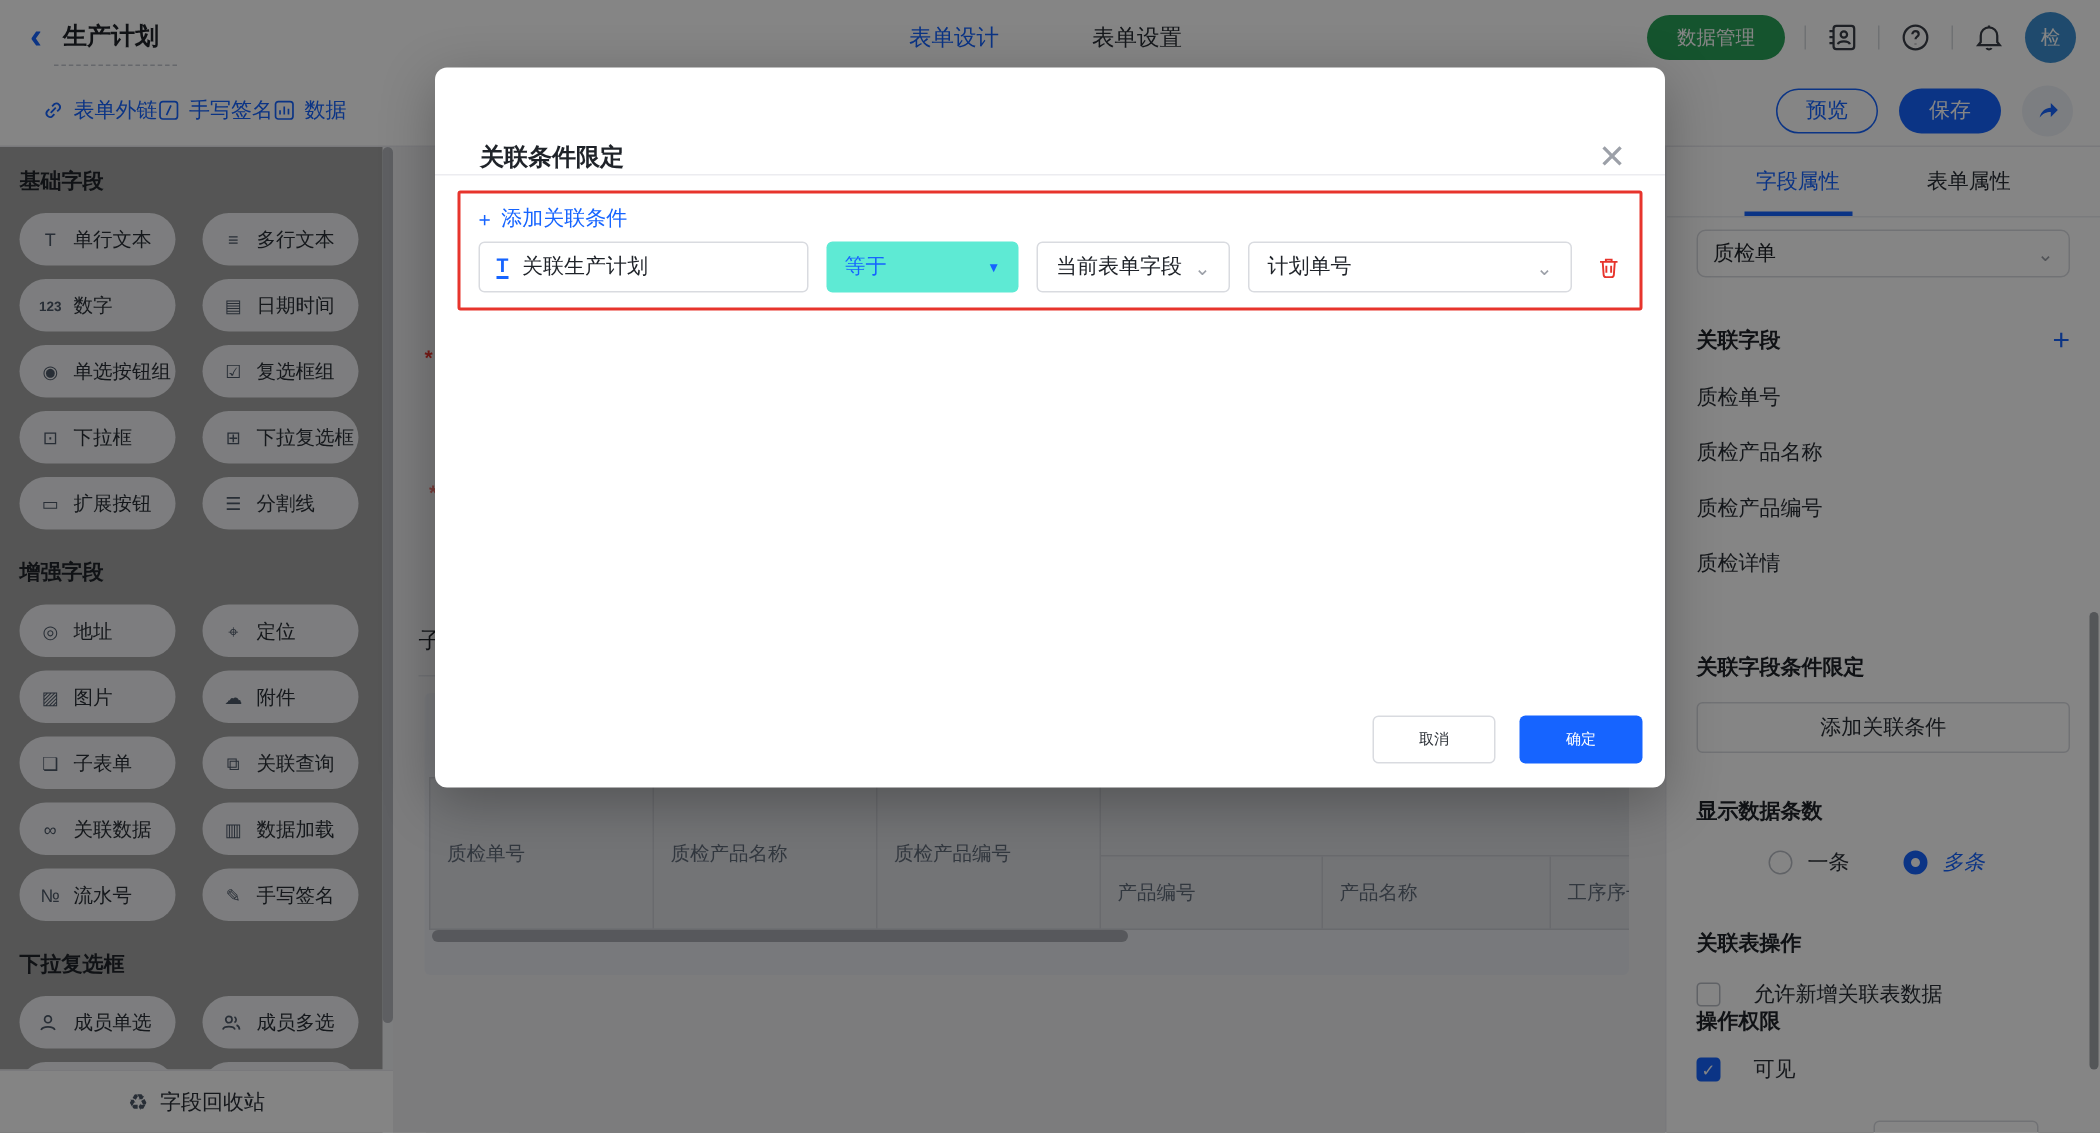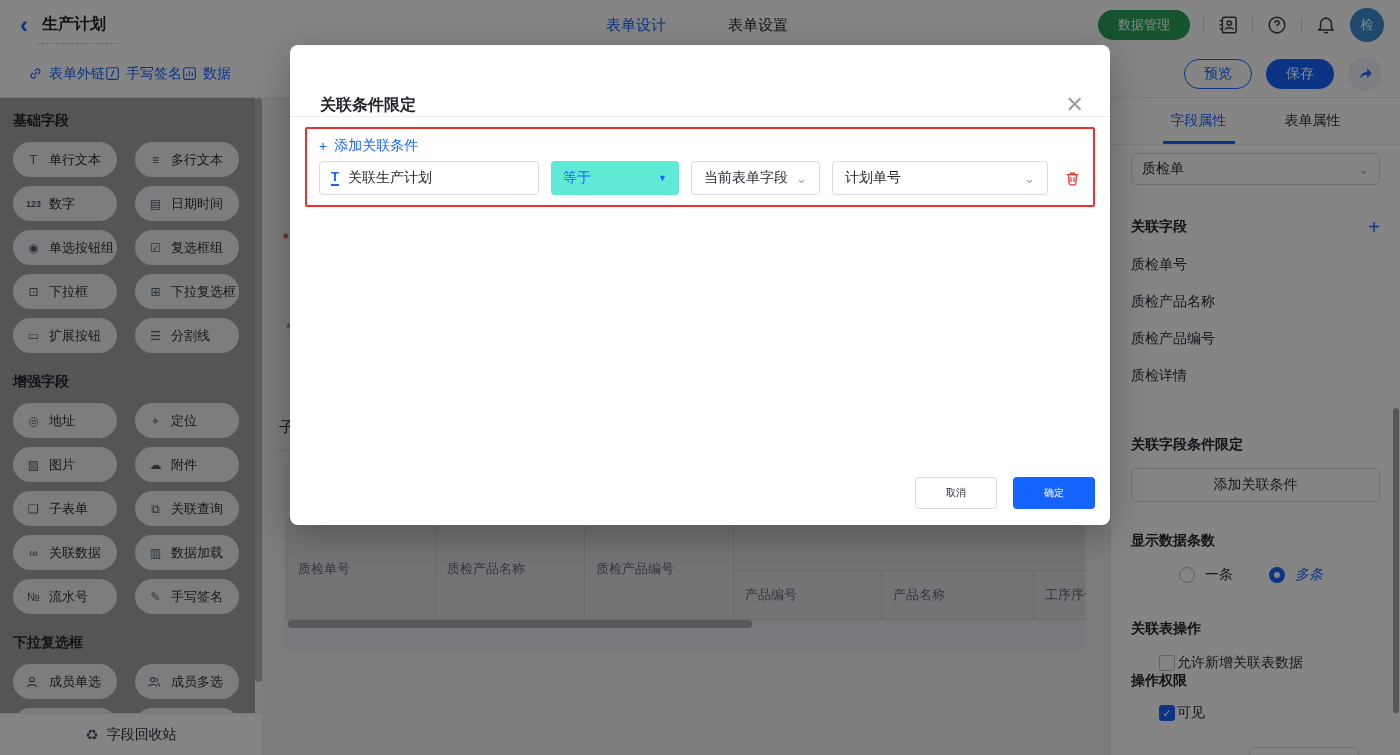--- a/index.html
+++ b/index.html
@@ -62,21 +62,21 @@
   .hrow{display:flex;justify-content:space-between;align-items:center;}
   .ph{font-size:14px;font-weight:bold;}
   .plus{color:#1664ff;font-size:20px;font-weight:400;line-height:1;cursor:pointer;}
   .pitem{font-size:14px;color:#2a2f36;margin-top:19px;}
   .addbtn{height:34px;border:1px solid #d9dbe0;border-radius:4px;display:flex;align-items:center;justify-content:center;font-size:14px;color:#2a2f36;margin-top:14px;cursor:pointer;}
   .rrow{display:flex;align-items:center;margin-top:16px;padding-left:48px;}
   .radio{width:16px;height:16px;border-radius:50%;border:1px solid #b8bcc4;background:#fff;flex:none;cursor:pointer;}
   .radio.sel{border:5px solid #1664ff;}
   .rlbl{font-size:14px;color:#2a2f36;margin-left:10px;}
   .rlbl.blue{color:#1664ff;font-style:italic;}
-  .cbrow{display:flex;align-items:center;gap:2px;font-size:14px;color:#2a2f36;margin-left:28px;}
+  .cbrow{display:flex;align-items:center;gap:22px;font-size:14px;color:#2a2f36;}
   .cb{width:16px;height:16px;border:1px solid #b8bcc4;border-radius:3px;background:#fff;flex:none;cursor:pointer;}
   .cb.checked{background:#1664ff;border-color:#1664ff;color:#fff;display:flex;align-items:center;justify-content:center;font-size:11px;}
   .cutbtn{position:absolute;left:138px;top:649px;width:110px;height:30px;border:1px solid #d9dbe0;border-radius:4px;background:#fff;}
   .win-scroll{position:absolute;right:1px;top:408px;width:6px;height:305px;background:#a2a5aa;border-radius:3px;z-index:4;cursor:pointer;}
   
   .overlay{position:absolute;inset:0;background:rgba(0,0,0,0.48);z-index:50;}
   .modal{position:absolute;left:290px;top:45px;width:820px;height:480px;background:#fff;border-radius:8px;z-index:60;box-shadow:0 10px 36px rgba(0,0,0,.28);}
   .m-hdr{height:72px;display:flex;align-items:flex-end;justify-content:space-between;padding:0 26px 0 30px;border-bottom:1px solid #ececf0;}
   .m-title{font-size:16px;font-weight:bold;}
   .m-close{color:#9ca0a8;font-size:22px;line-height:1;cursor:pointer;}

